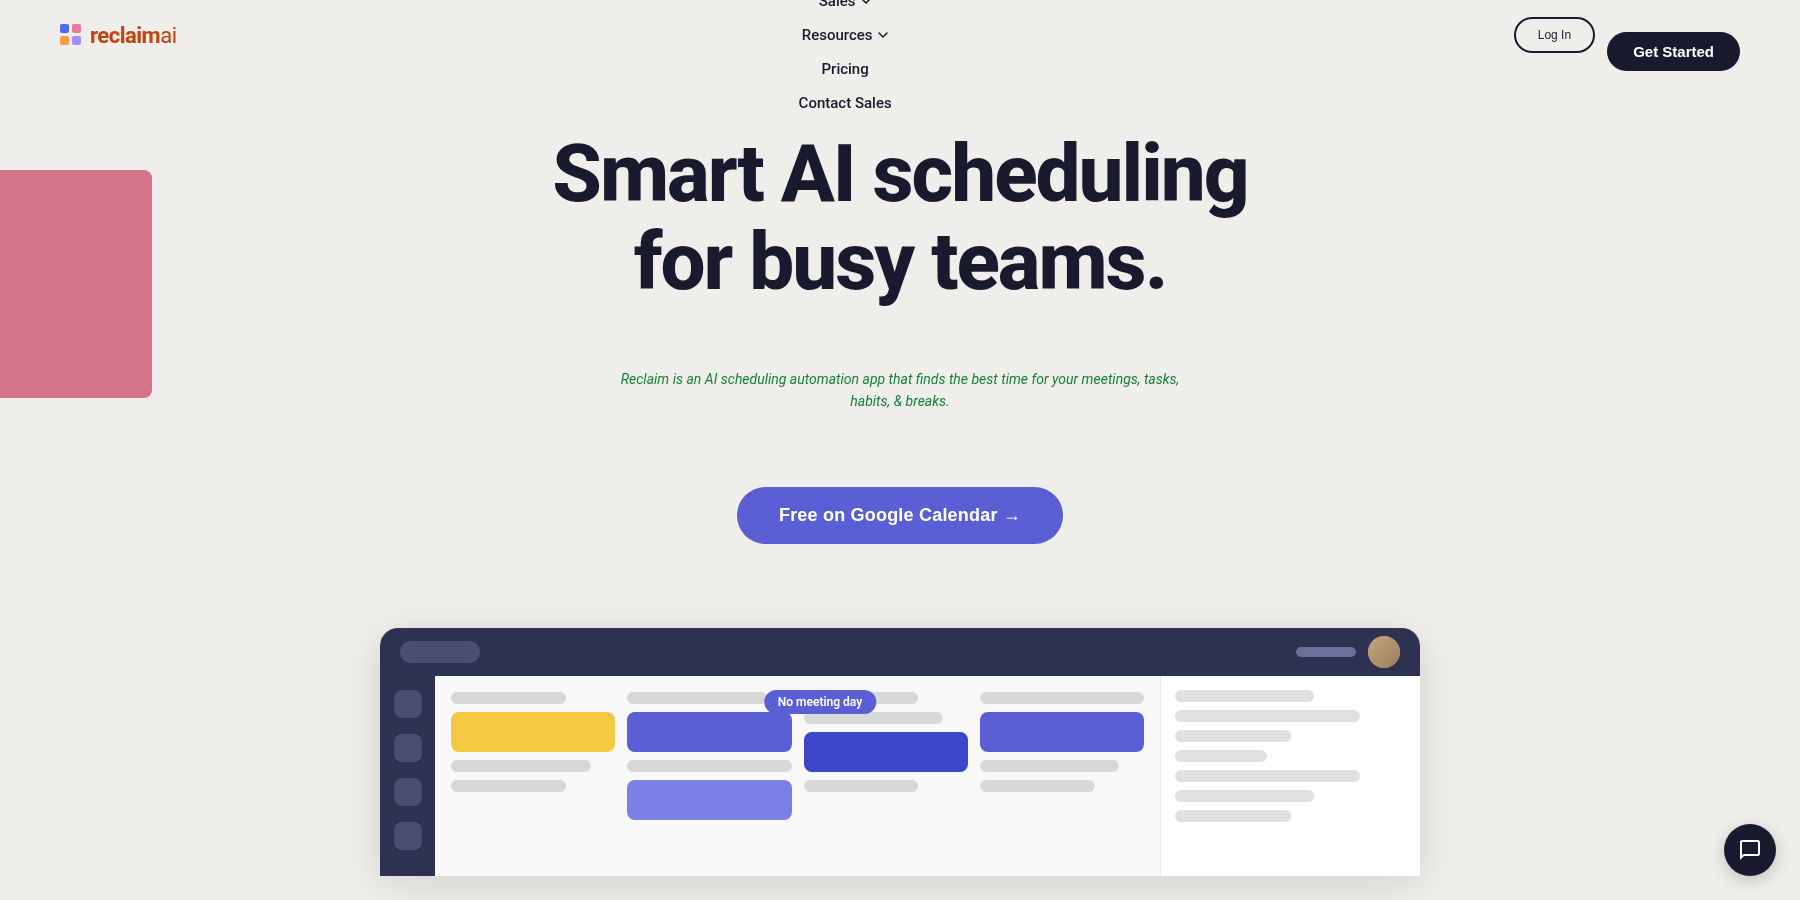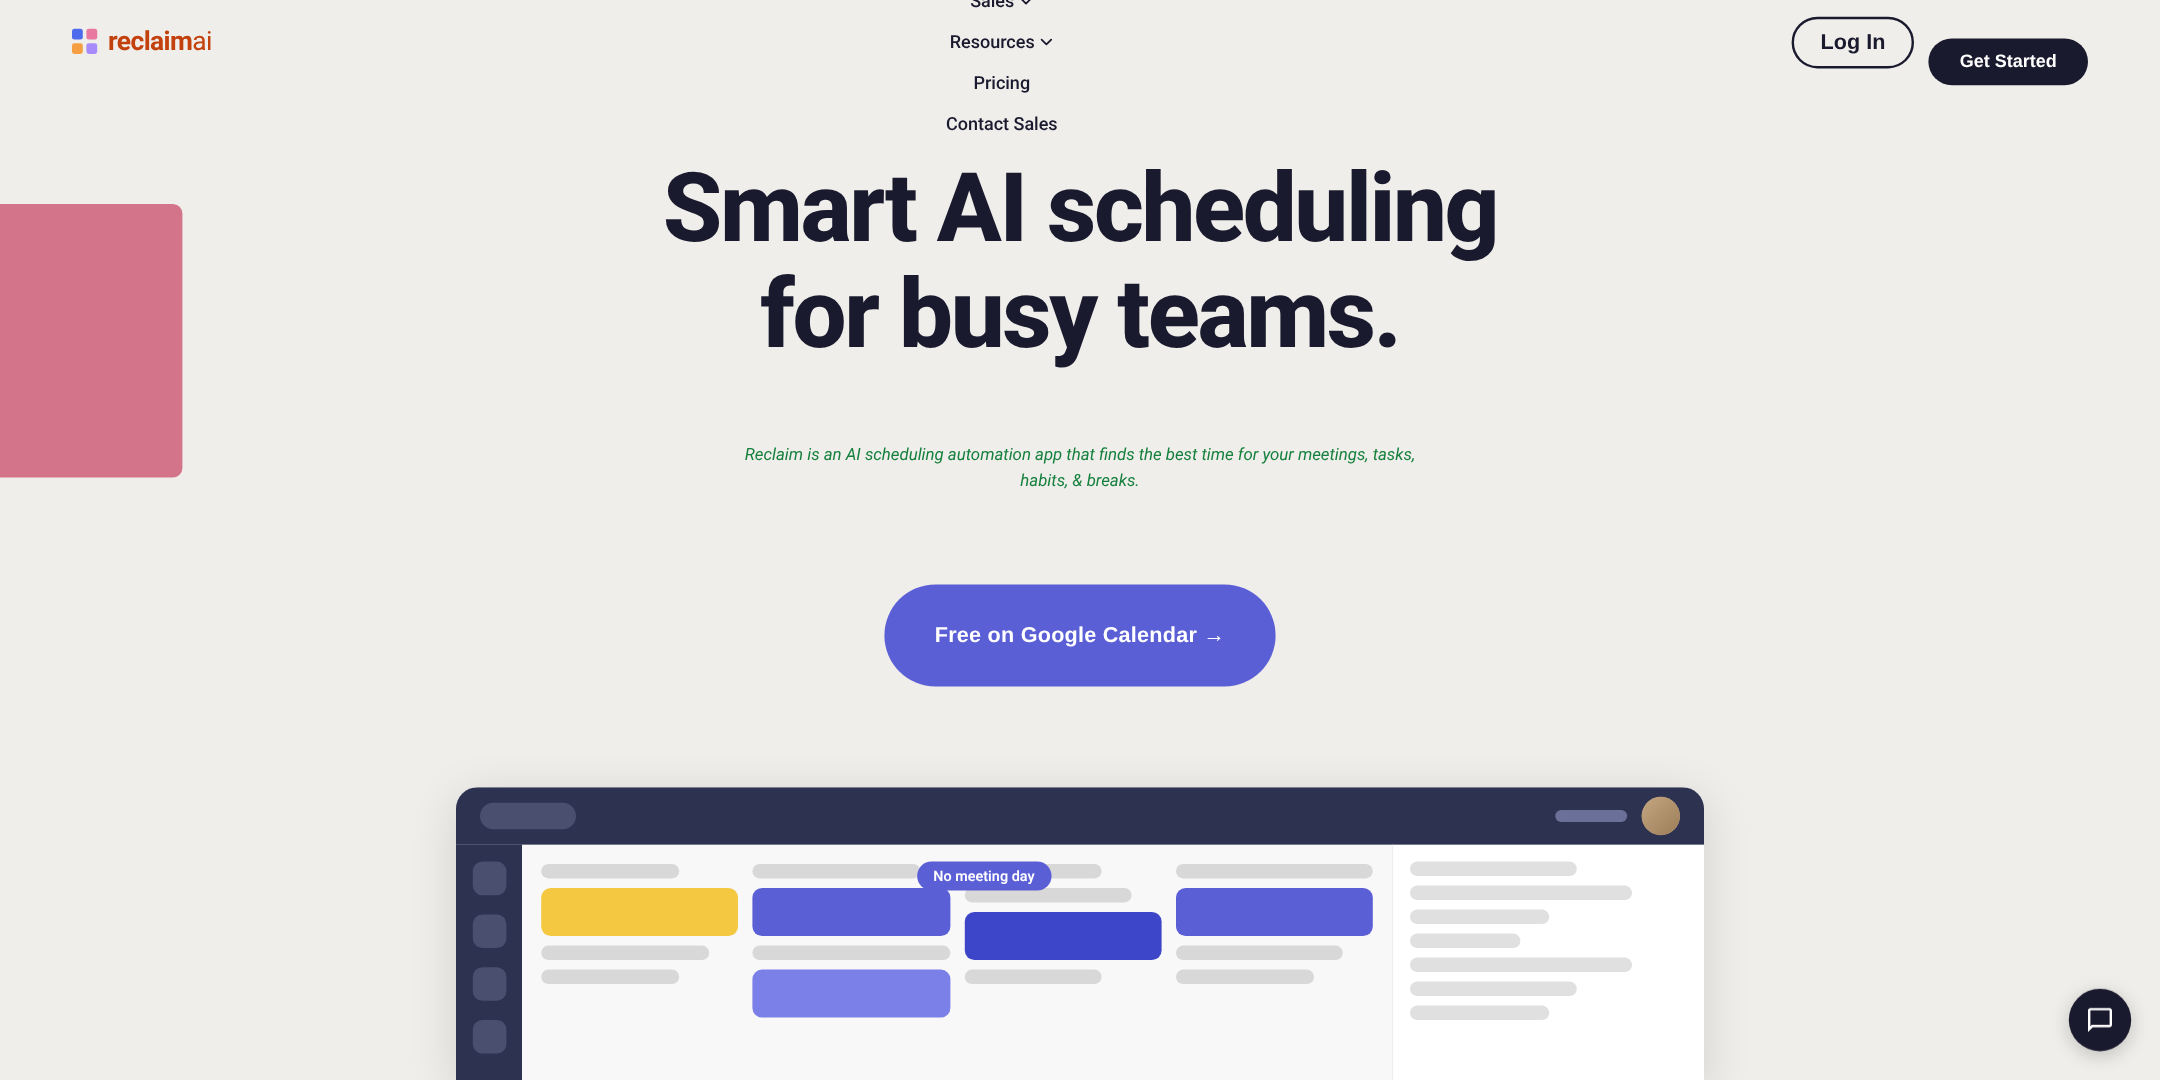--- a/index.html
+++ b/index.html
@@ -100,22 +100,22 @@
       display: flex;
       align-items: center;
       gap: 12px;
     }
 
     .btn-login {
       padding: 9px 22px;
       border: 2px solid #1a1a2e;
       border-radius: 50px;
       background: transparent;
-      font-size: 18px;
-      font-weight: 700;
+      font-size: 12px;
+      font-weight: 400;
       color: #1a1a2e;
       cursor: pointer;
     }
 
     .btn-get-started {
       padding: 11px 26px;
       border: none;
       border-radius: 50px;
       background: #1a1a2e;
       font-size: 15px;
@@ -160,21 +160,21 @@
     .hero-subtitle {
       font-size: 14px;
       color: #15803d;
       max-width: 600px;
       line-height: 1.6;
       margin-bottom: 40px;
       font-style: italic;
     }
 
     .btn-cta {
-      padding: 32px 42px;
+      padding: 18px 42px;
       border: none;
       border-radius: 50px;
       background: #5b5fd6;
       font-size: 18px;
       font-weight: 600;
       color: #ffffff;
       cursor: pointer;
       letter-spacing: 0.2px;
     }
 

